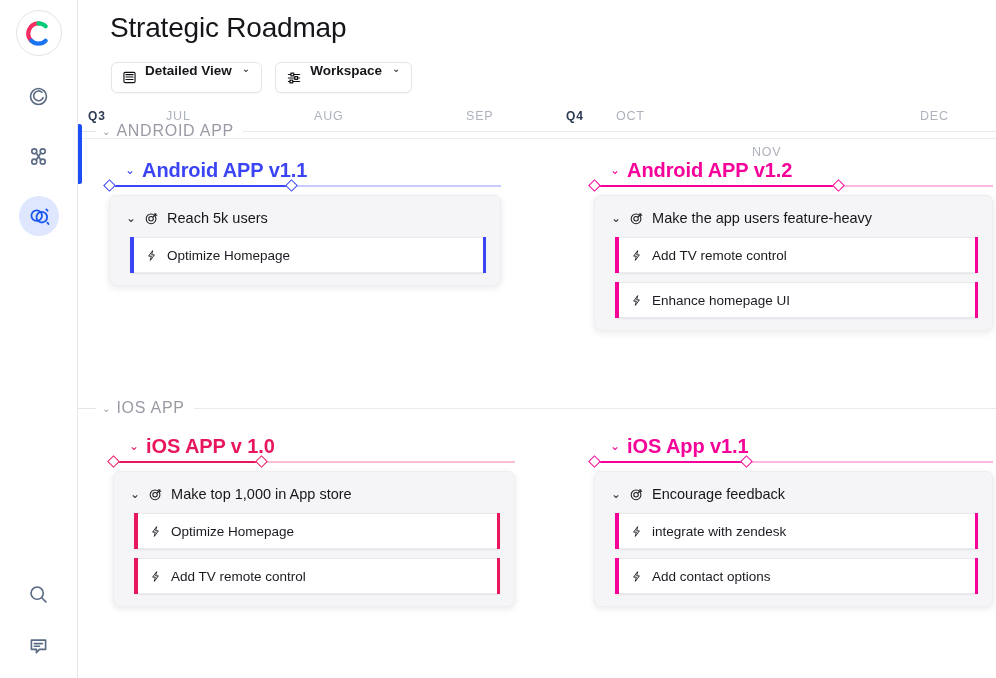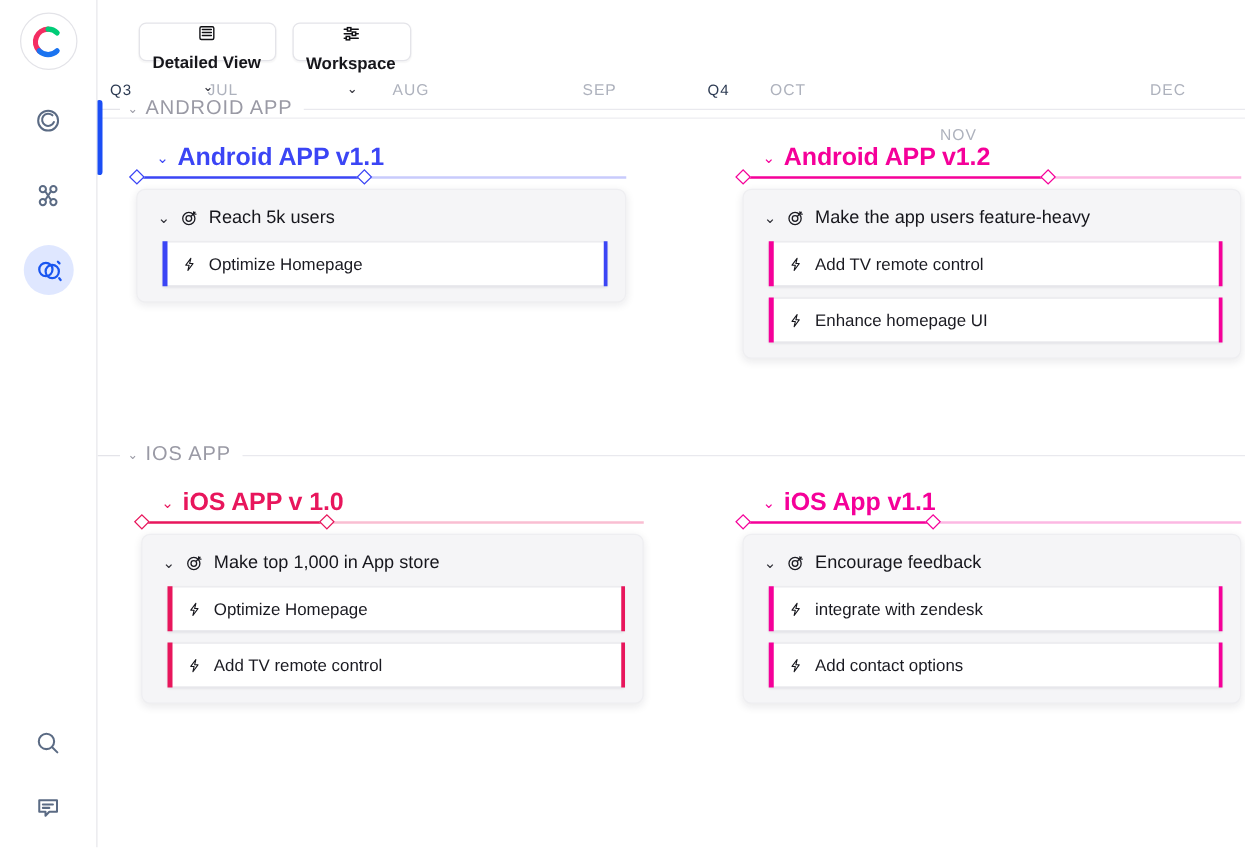--- a/index.html
+++ b/index.html
@@ -55,50 +55,49 @@
     font-weight: 400;
     letter-spacing: -0.2px;
     color: #15151a;
     padding: 12px 0 0 32px;
   }
 
   
   .toolbar { display: flex; gap: 13px; padding: 18px 0 0 33px; }
   .pill {
     height: 31px;
-    display: inline-flex; align-items: center; gap: 8px;
+    display: inline-flex; gap: 8px;
     background: #ffffff;
     border: 1px solid #e4e4e9;
     border-radius: 6px;
     padding: 0 11px 0 10px;
     font-size: 13.5px;
     font-weight: 600;
     color: #16161b;
     box-shadow: 0 1px 1px rgba(0,0,0,0.035);
     cursor: pointer;
     white-space: nowrap;
-    flex-direction: column;
   }
   .pill .caret { font-size: 10px; color: #3b3b44; margin-left: 2px; }
   .pill .glyph { display: inline-flex; align-items: center; color: #101014; }
 
   
   .timeline-head {
     position: relative;
     height: 30px;
     margin-top: 16px;
   }
   .tl-label {
     position: absolute;
     top: 0;
     font-size: 12.5px;
     letter-spacing: 0.8px;
     white-space: nowrap;
   }
-  .tl-label.q { color: #2c3a52; font-weight: 400; font-size: 12px; }
+  .tl-label.q { color: #2c3a52; font-weight: 700; font-size: 12px; }
   .tl-label.m { color: #aeb2bd; font-weight: 400; }
 
   .head-rule {
     position: absolute;
     left: 0; right: 0;
     top: 29px;
     height: 1px;
     background: #ededf1;
   }
 
@@ -238,20 +237,21 @@
           <path d="M4.6 5.4h14.8v9.6H13l-3.2 3.4V15H4.6z" stroke-linejoin="round"></path>
           <path d="M7.6 9h8.4M7.6 11.8h5.4" stroke-linecap="round"></path>
         </svg>
 
       </div>
     </div>
   </div>
 
   <div class="main">
 
+    <h1 class="page-title">Strategic Roadmap</h1>
 
     <div class="toolbar">
       <div class="pill">
         <span class="glyph">
           <svg width="15" height="15" viewBox="0 0 20 20" fill="none" stroke="currentColor" stroke-width="1.5" aria-hidden="true">
             <rect x="2.6" y="3.2" width="14.8" height="13.6" rx="1.6"></rect>
             <path d="M5.2 6.2h9.6M5.2 9.4h9.6M5.2 12.6h9.6" stroke-linecap="round"></path>
           </svg>
         </span>
         <span>Detailed View</span>

